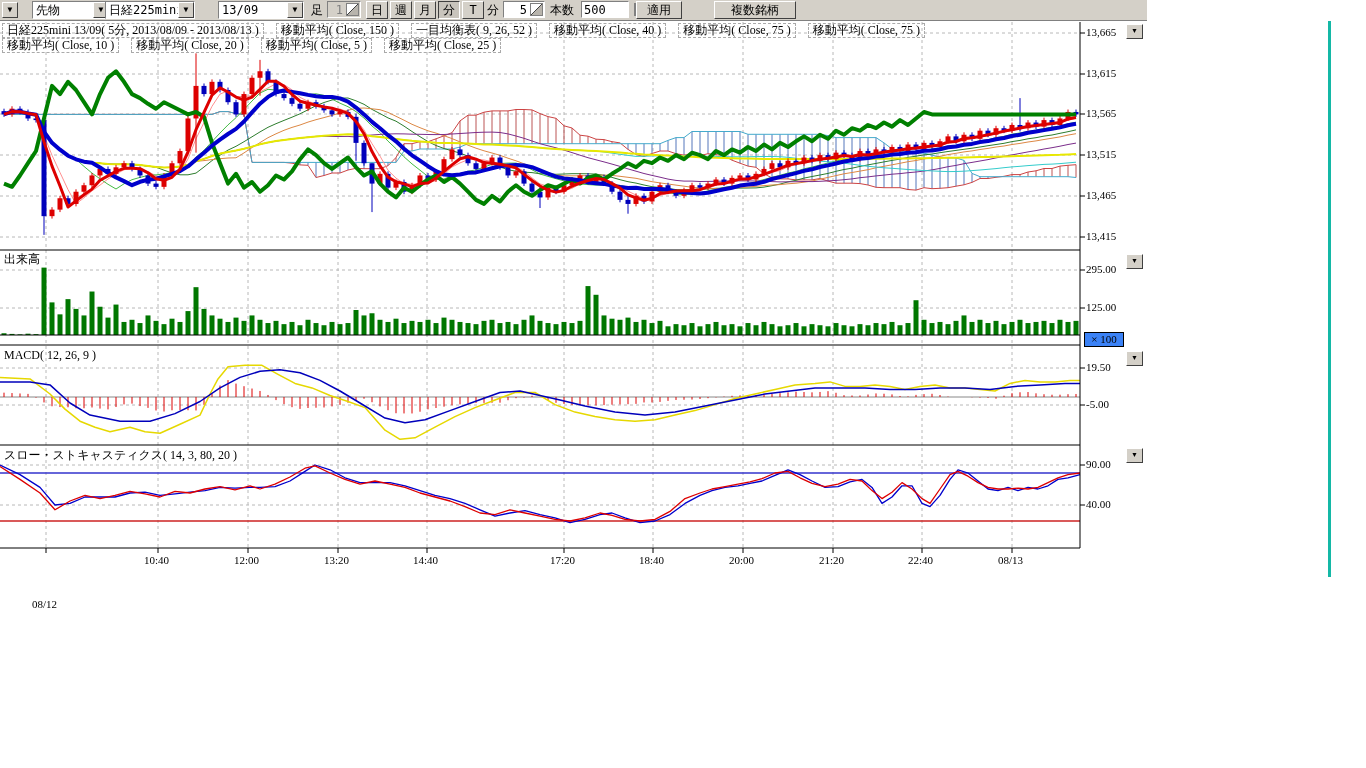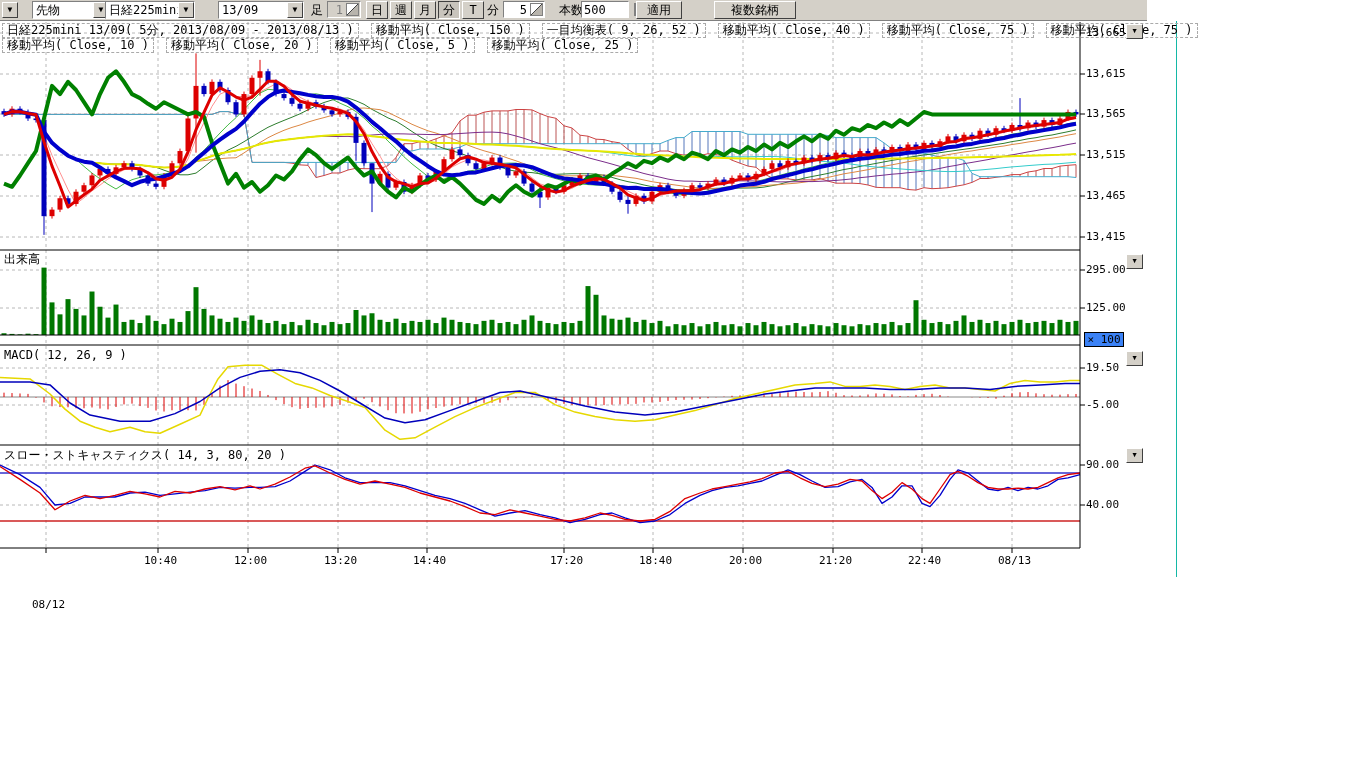--- a/index.html
+++ b/index.html
@@ -25,22 +25,22 @@
   .field { background:#fff; border:1px solid; border-color:#808080 #fff #fff #808080;
            height:17px; font-size:12px; display:flex; align-items:center; }
   .field.disabled { background:#d4d0c8; color:#808080; }
   .field .fval { flex:1; text-align:right; padding:0 2px; }
   .spin { width:13px; height:13px; margin:0 1px;
           border:1px solid #808080;
           background:linear-gradient(135deg,#ffffff 46%,#404040 46%,#404040 54%,#b8b4ac 54%); }
   .tblabel { font-size:12px; }
 
   
-  #client { position:absolute; left:0; top:21px; width:1177px; height:556px;
-            background:#fff; border-right:1px solid #14b8a6; }
+  #client { position:absolute; left:0; top:21px; width:1331px; height:556px;
+            background:#fff; border-right:3px solid #14b8a6;font-family:Liberation Serif, serif; }
   #chart-svg { position:absolute; left:0; top:0; }
 
   .legend-row { position:absolute; left:2px; display:flex; gap:12px; z-index:5; }
   .legend-item { border:1px dashed #aaa; padding:0 4px; font-size:12px; color:#000;
                  white-space:nowrap; background:transparent; line-height:13px; }
 
   .panel-label { position:absolute; font-size:12px; color:#000; z-index:4; white-space:nowrap; }
 
   .ylab { position:absolute; left:1086px; font-size:11px; color:#000; z-index:4; white-space:nowrap; }
   .xlab { position:absolute; font-size:11px; color:#000; z-index:4; white-space:nowrap; }
@@ -78,21 +78,21 @@
     <div class="tb field disabled" style="left:327px; width:34px;">
       <span class="fval">1</span>
       <span class="spin"></span>
     </div>
     <div id="period-buttons"></div>
     <div class="tb tblabel" style="left:487px;">分</div>
     <div class="tb field" style="left:503px; width:42px;">
       <span class="fval">5</span>
       <span class="spin"></span>
     </div>
-    <div class="tb tblabel" style="left:550px;margin-left:9px;">本数</div>
+    <div class="tb tblabel" style="left:550px;">本数</div>
     <div class="tb field" style="left:581px; width:48px;gap:25px;">
       <span class="fval">500</span>
       <span class="spin"></span>
     </div>
     <div class="tb btn3d" style="left:636px; width:46px;">適用</div>
     <div class="tb btn3d" style="left:714px; width:82px;">複数銘柄</div>
   <div class="tb btn3d" style="left: 366px; width: 22px;">日</div>
       <div class="tb btn3d" style="left: 390px; width: 22px;">週</div>
       <div class="tb btn3d" style="left: 414px; width: 22px;">月</div>
       <div class="tb btn3d pressed" style="left: 438px; width: 22px;">分</div>

